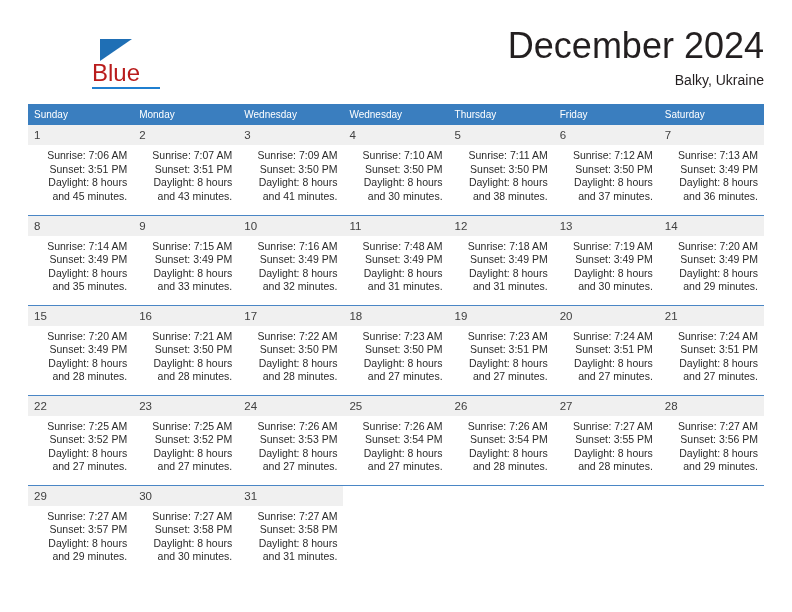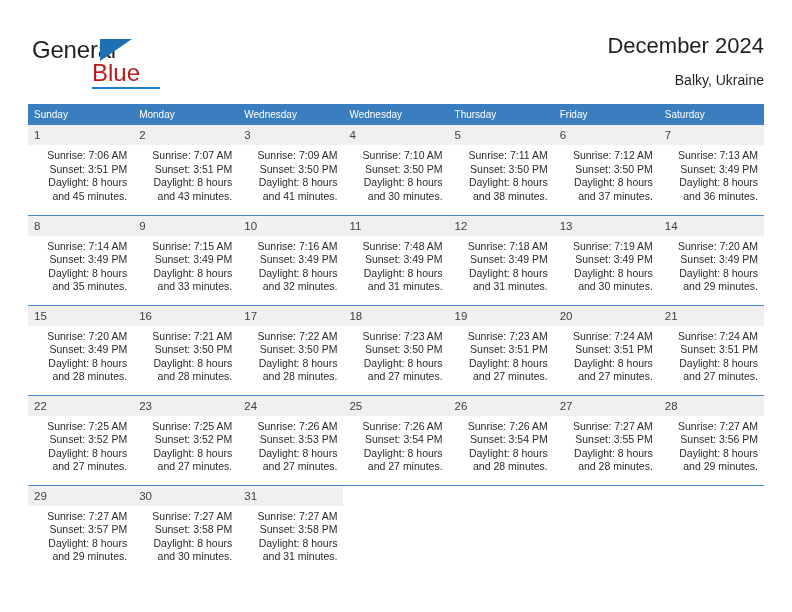--- a/index.html
+++ b/index.html
@@ -68,21 +68,21 @@
     background: #1f7fd0;
   }
 
   .title-block {
     position: absolute;
     right: 0;
     top: 0;
     text-align: right;
   }
   .cal-title {
-    font-size: 22px;
+    font-size: 36px;
     color: #231f20;
     line-height: 36px;
     white-space: nowrap;
   }
   .cal-subtitle {
     font-size: 14px;
     color: #231f20;
     line-height: 20px;
     margin-top: 6px;
     white-space: nowrap;
@@ -138,21 +138,20 @@
   .info div { white-space: nowrap; }
 </style>
 </head>
 <body>
 
 <div class="page">
 
   <div class="header">
 
     <div class="logo">
-      <span class="logo-general">General</span>
       <span class="logo-tri"></span>
       <span class="logo-blue">Blue</span>
       <span class="logo-underline"></span>
     </div>
 
     <div class="title-block">
       <div class="cal-title">December 2024</div>
       <div class="cal-subtitle">Balky, Ukraine</div>
     </div>
 

